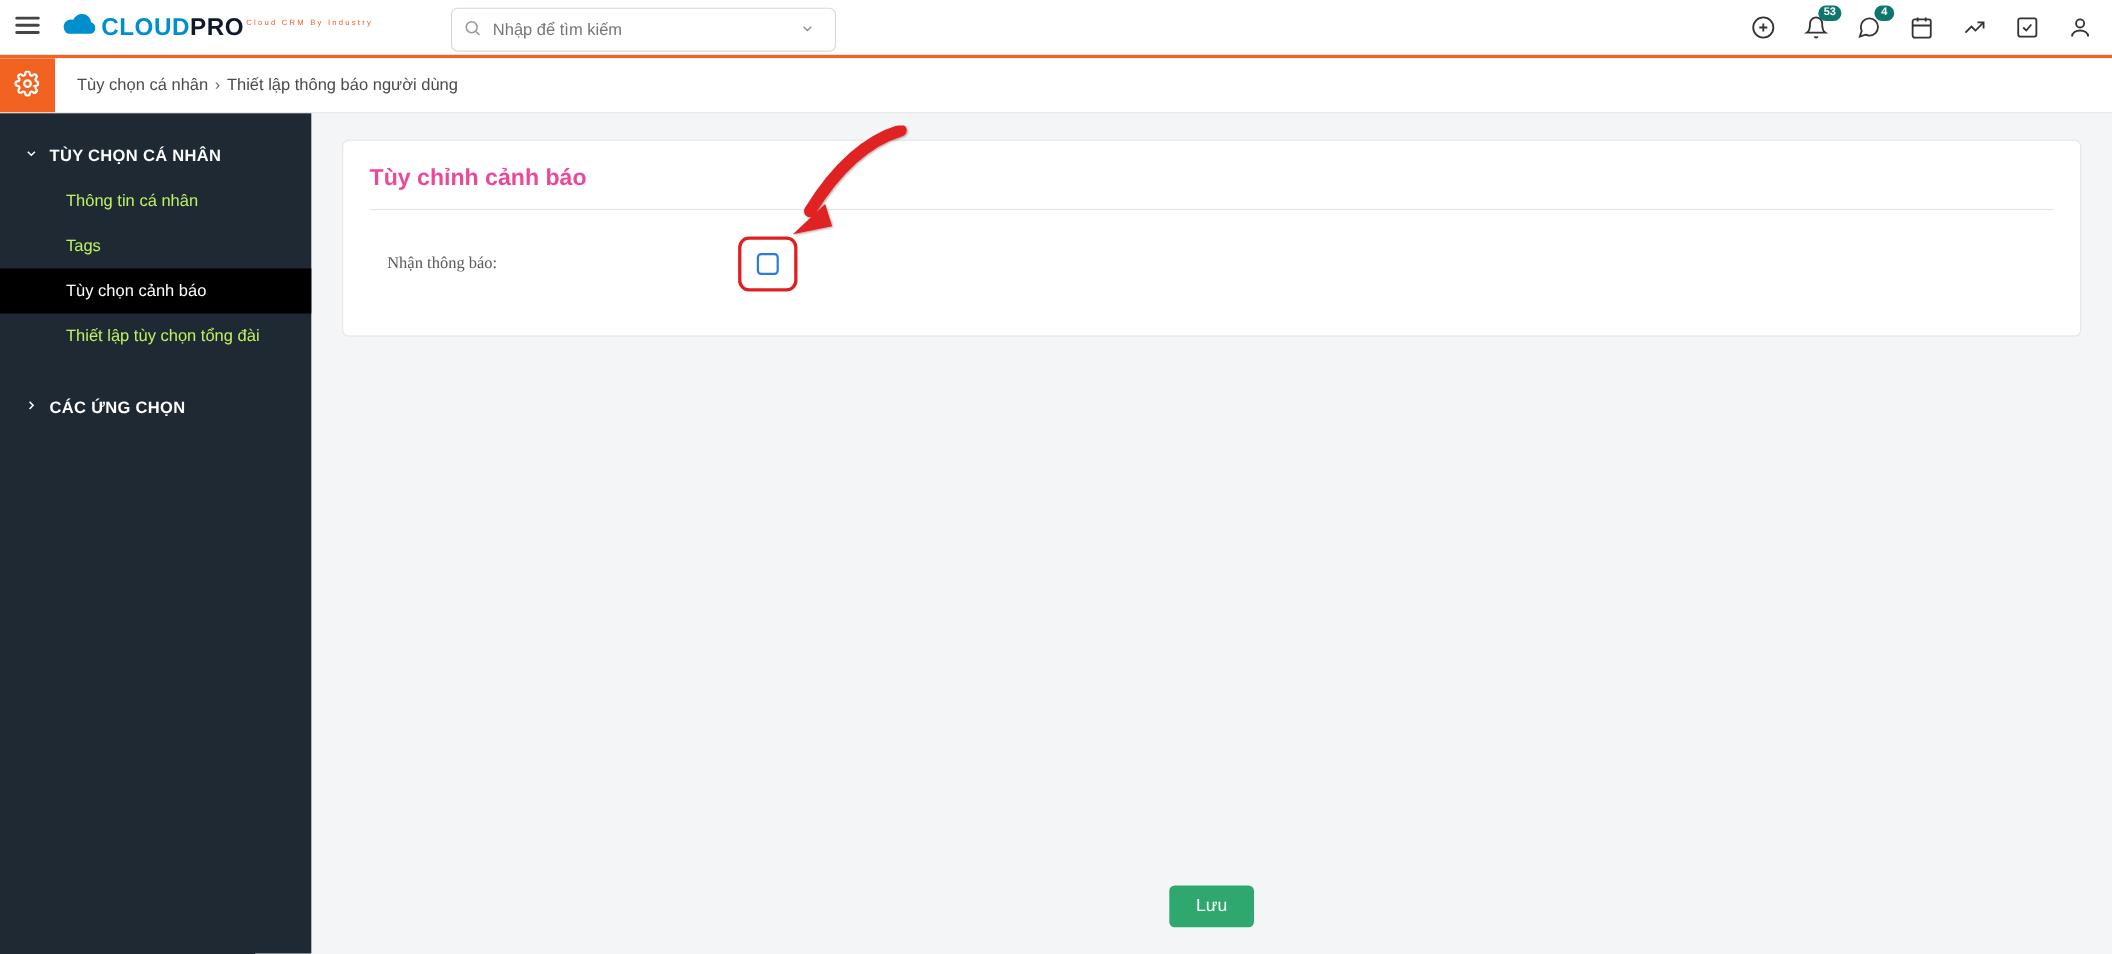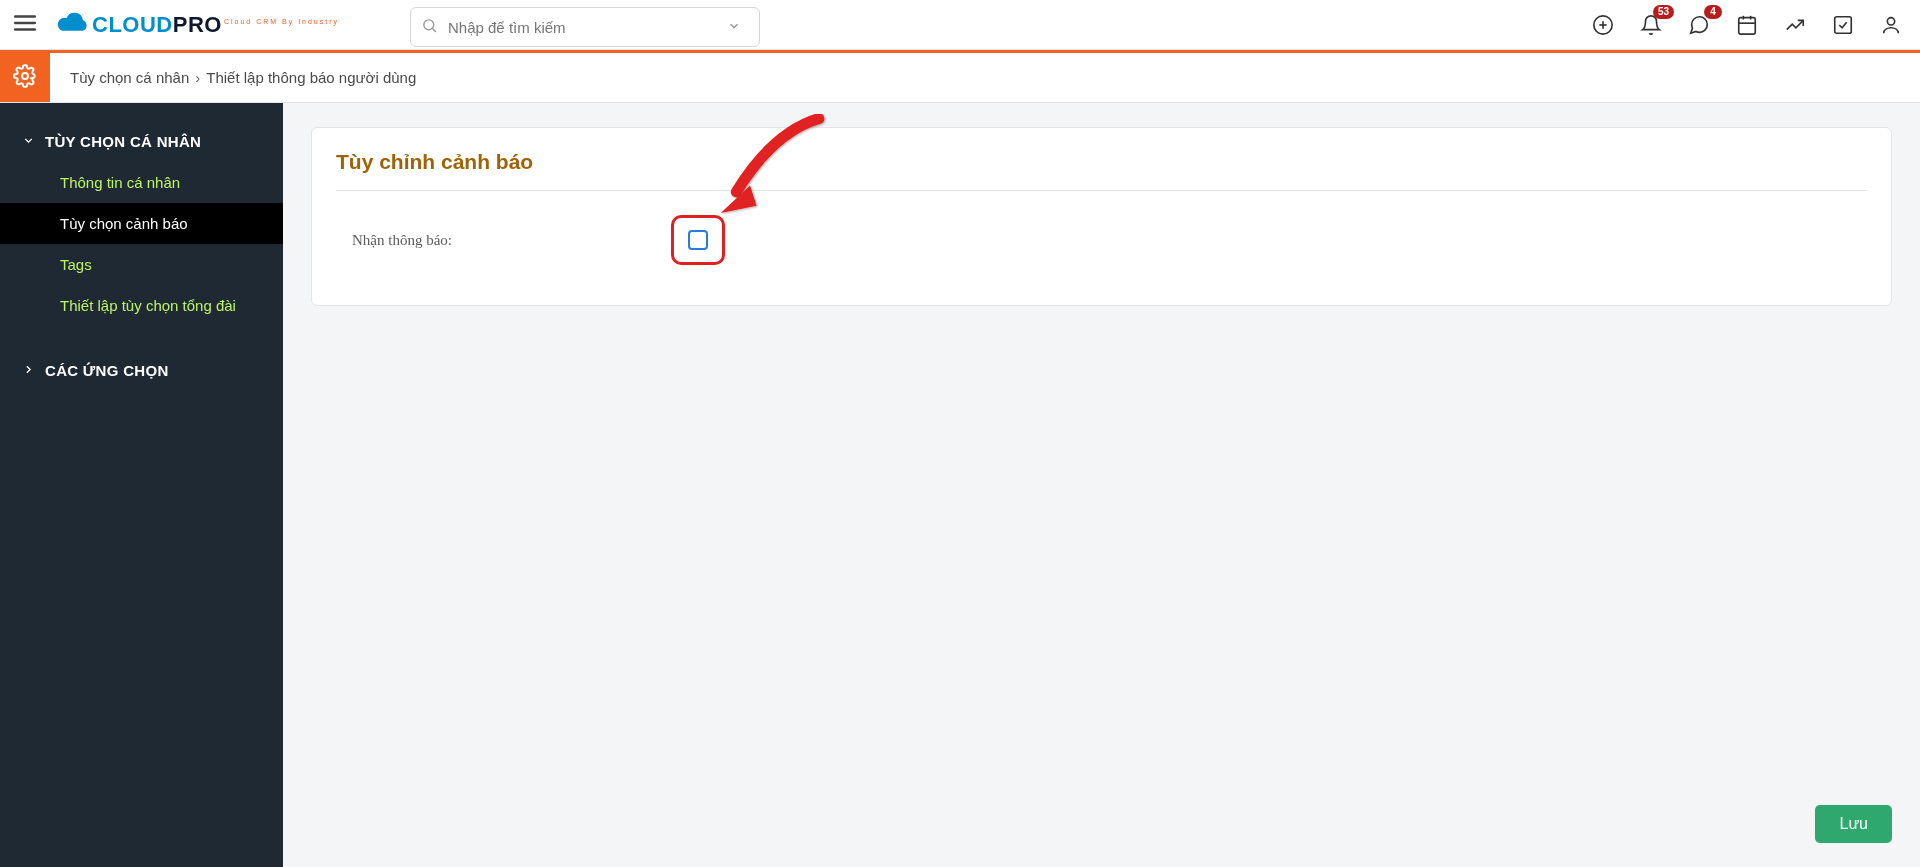--- a/index.html
+++ b/index.html
@@ -56,21 +56,21 @@
   .search-box input{
     flex:1;border:none;outline:none;font-size:15px;color:#555;
     background:transparent;
   }
   .search-box .caret svg{width:14px;height:14px;color:#8a8a8a;}
   .tb-right{margin-left:auto;display:flex;align-items:center;gap:26px;}
   .tb-ic{width:22px;height:22px;position:relative;cursor:pointer;
     display:flex;align-items:center;justify-content:center;}
   .tb-ic svg{width:22px;height:22px;color:#333;stroke-width:1.8;}
   .badge{
-    position:absolute;top:-9px;right:-12px;background:#b91c1c;color:#fff;
+    position:absolute;top:-9px;right:-12px;background:#0f766e;color:#fff;
     font-size:10px;font-weight:700;line-height:1;
     padding:2px 5px;border-radius:7px;min-width:18px;text-align:center;
   }
 
   .orange-strip{
     height:3px;background:var(--orange-bright);width:100%;
   }
 
   
   .breadcrumb-row{
@@ -110,21 +110,21 @@
 
   .content{
     flex:1;padding:24px 28px;position:relative;display:flex;
     flex-direction:column;
   }
   .card{
     background:#fff;border:1px solid var(--border);border-radius:6px;
     padding:22px 24px 40px;min-height:155px;
   }
   .card h2{
-    margin:0 0 16px;font-size:21px;font-weight:600;color:#a16207;
+    margin:0 0 16px;font-size:21px;font-weight:600;color:#ec4899;
   }
   .card hr{
     border:none;border-top:1px solid var(--border);margin:0 0 24px;
   }
   .field-row{display:flex;align-items:center;}
   .field-label{width:335px;font-size:15px;color:#5b5b5b;padding-left:16px;font-family:Liberation Serif, serif;}
   .check-wrap{
     width:54px;height:50px;border:3px solid #e02020;border-radius:10px;
     display:flex;align-items:center;justify-content:center;
     position:relative;
@@ -132,21 +132,21 @@
   .check{
     width:20px;height:20px;border:2px solid var(--blue);border-radius:4px;
     background:#fff;cursor:pointer;
   }
   .arrow-annot{
     position:absolute;left:44px;bottom:38px;width:110px;height:110px;
     pointer-events:none;
   }
 
   .btn-bar{
-    display:flex;justify-content:flex-end;margin-top:auto;padding-top:20px;
+    display:flex;justify-content:center;margin-top:auto;padding-top:20px;
     width:100%;
   }
   .btn-save{
     background:var(--green);color:#fff;border:none;border-radius:5px;
     padding:10px 24px;font-size:16px;cursor:pointer;
   }
 </style>
 </head>
 <body>
 
@@ -264,22 +264,22 @@
       <div class="head">
         <span>
           <svg viewBox="0 0 24 24" fill="none" stroke="currentColor" stroke-width="2.5">
               <polyline points="6 9 12 15 18 9"></polyline>
             </svg>
         </span>
         <span>TÙY CHỌN CÁ NHÂN</span>
       </div>
       <div id="g1-items">
           <div class="side-item">Thông tin cá nhân</div>
+          <div class="side-item">Tags</div>
           <div class="side-item active">Tùy chọn cảnh báo</div>
-          <div class="side-item">Tags</div>
           <div class="side-item">Thiết lập tùy chọn tổng đài</div>
         </div>
     </div>
     <div class="spacer"></div>
     <div class="side-group">
       <div class="head">
         <span>
           <svg viewBox="0 0 24 24" fill="none" stroke="currentColor" stroke-width="2.5">
               <polyline points="9 18 15 12 9 6"></polyline>
             </svg>

